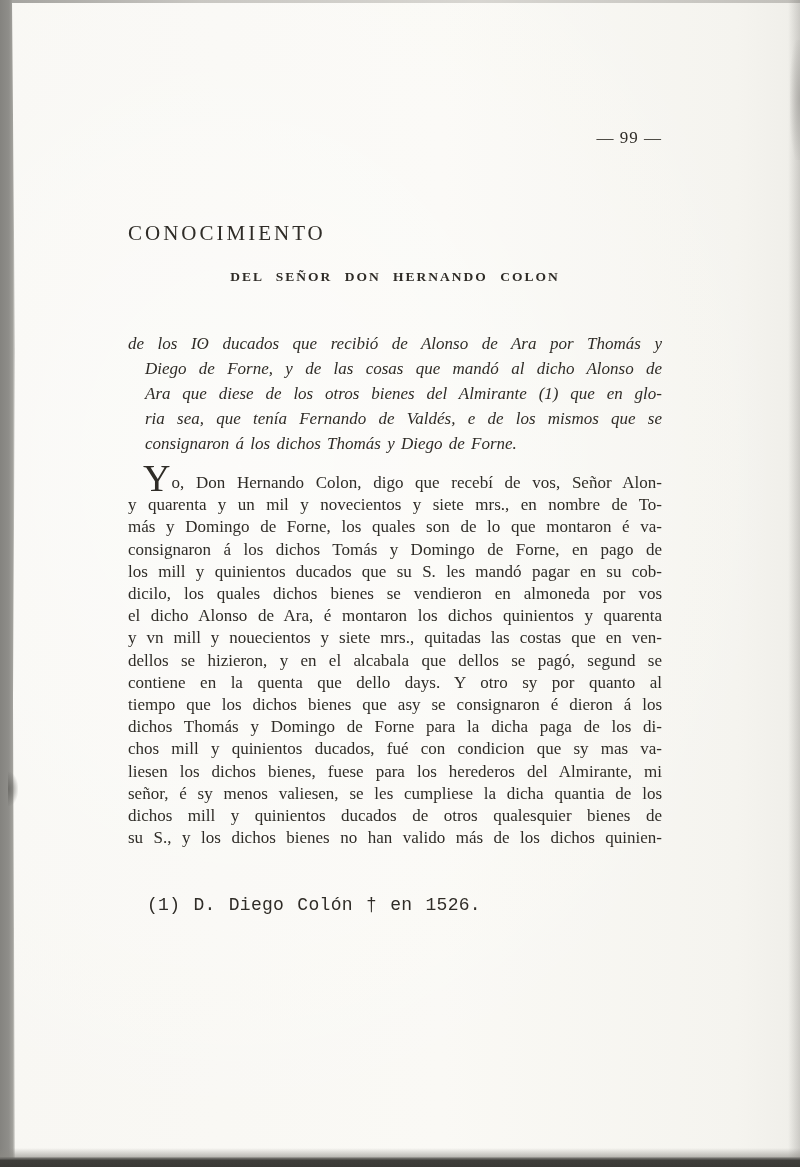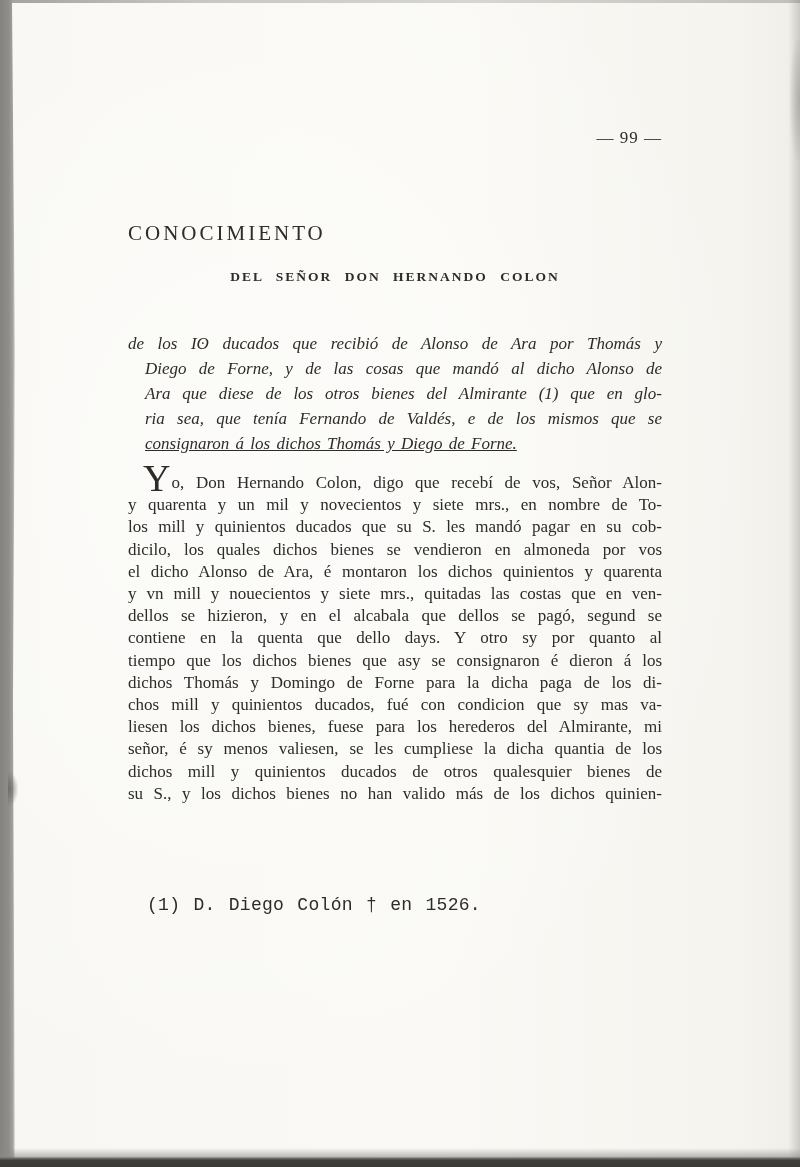--- a/index.html
+++ b/index.html
@@ -61,21 +61,21 @@
     text-align:center;font-size:13.5px;letter-spacing:2px;word-spacing:7px;font-weight:bold;
   }
   .lede{
     position:absolute;left:128px;top:331px;width:534px;
     font-style:italic;font-size:17px;line-height:25px;word-spacing:2px;
   }
   .lede .tline{
     padding-left:17px;text-align:justify;text-align-last:justify;
   }
   .lede .tline:first-child{padding-left:0;}
-  .lede .tline:last-child{text-align-last:left;text-decoration:underline;}
+  .lede .tline:last-child{text-align-last:left;}
   .bodytext{
     position:absolute;left:128px;top:472px;width:534px;
     font-size:17px;line-height:22.2px;
   }
   .bodytext .tline, .firstline{
     text-align:justify;text-align-last:justify;
   }
   .firstline{text-indent:15px;height:22.2px;}
   .dropcap{
     font-size:38px;line-height:0;position:relative;top:3px;
@@ -110,20 +110,22 @@
       <div class="tline">ria sea, que tenía Fernando de Valdés, e de los mismos que se</div>
       <div class="tline">consignaron á los dichos Thomás y Diego de Forne.</div>
     </div>
 
   <div class="bodytext">
     <div class="firstline">
       <span class="dropcap">Y</span><span>o, Don Hernando Colon, digo que recebí de vos, Señor Alon-</span>
     </div>
     <div>
         <div class="tline">y quarenta y un mil y novecientos y siete mrs., en nombre de To-</div>
+        <div class="tline">más y Domingo de Forne, los quales son de lo que montaron é va-</div>
+        <div class="tline">consignaron á los dichos Tomás y Domingo de Forne, en pago de</div>
         <div class="tline">los mill y quinientos ducados que su S. les mandó pagar en su cob-</div>
         <div class="tline">dicilo, los quales dichos bienes se vendieron en almoneda por vos</div>
         <div class="tline">el dicho Alonso de Ara, é montaron los dichos quinientos y quarenta</div>
         <div class="tline">y vn mill y nouecientos y siete mrs., quitadas las costas que en ven-</div>
         <div class="tline">dellos se hizieron, y en el alcabala que dellos se pagó, segund se</div>
         <div class="tline">contiene en la quenta que dello days. Y otro sy por quanto al</div>
         <div class="tline">tiempo que los dichos bienes que asy se consignaron é dieron á los</div>
         <div class="tline">dichos Thomás y Domingo de Forne para la dicha paga de los di-</div>
         <div class="tline">chos mill y quinientos ducados, fué con condicion que sy mas va-</div>
         <div class="tline">liesen los dichos bienes, fuese para los herederos del Almirante, mi</div>

